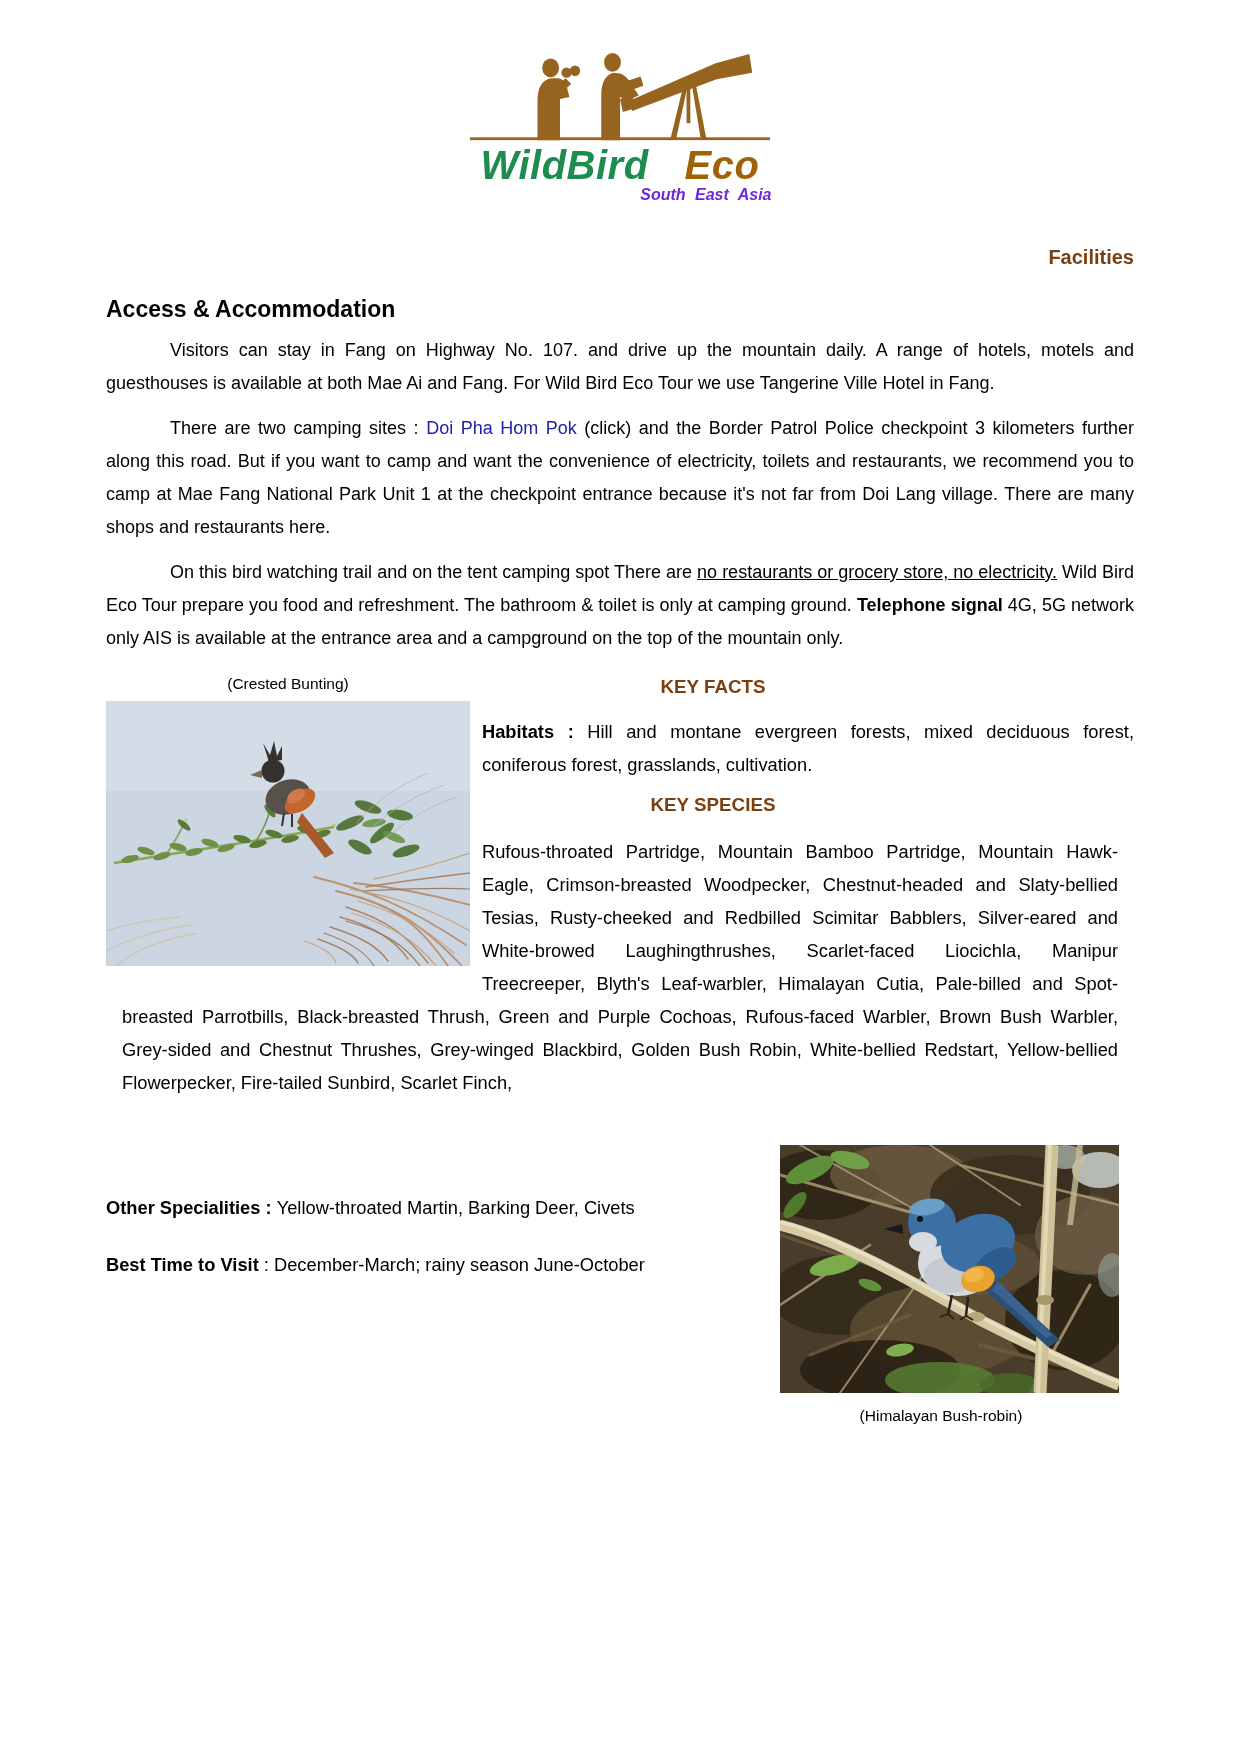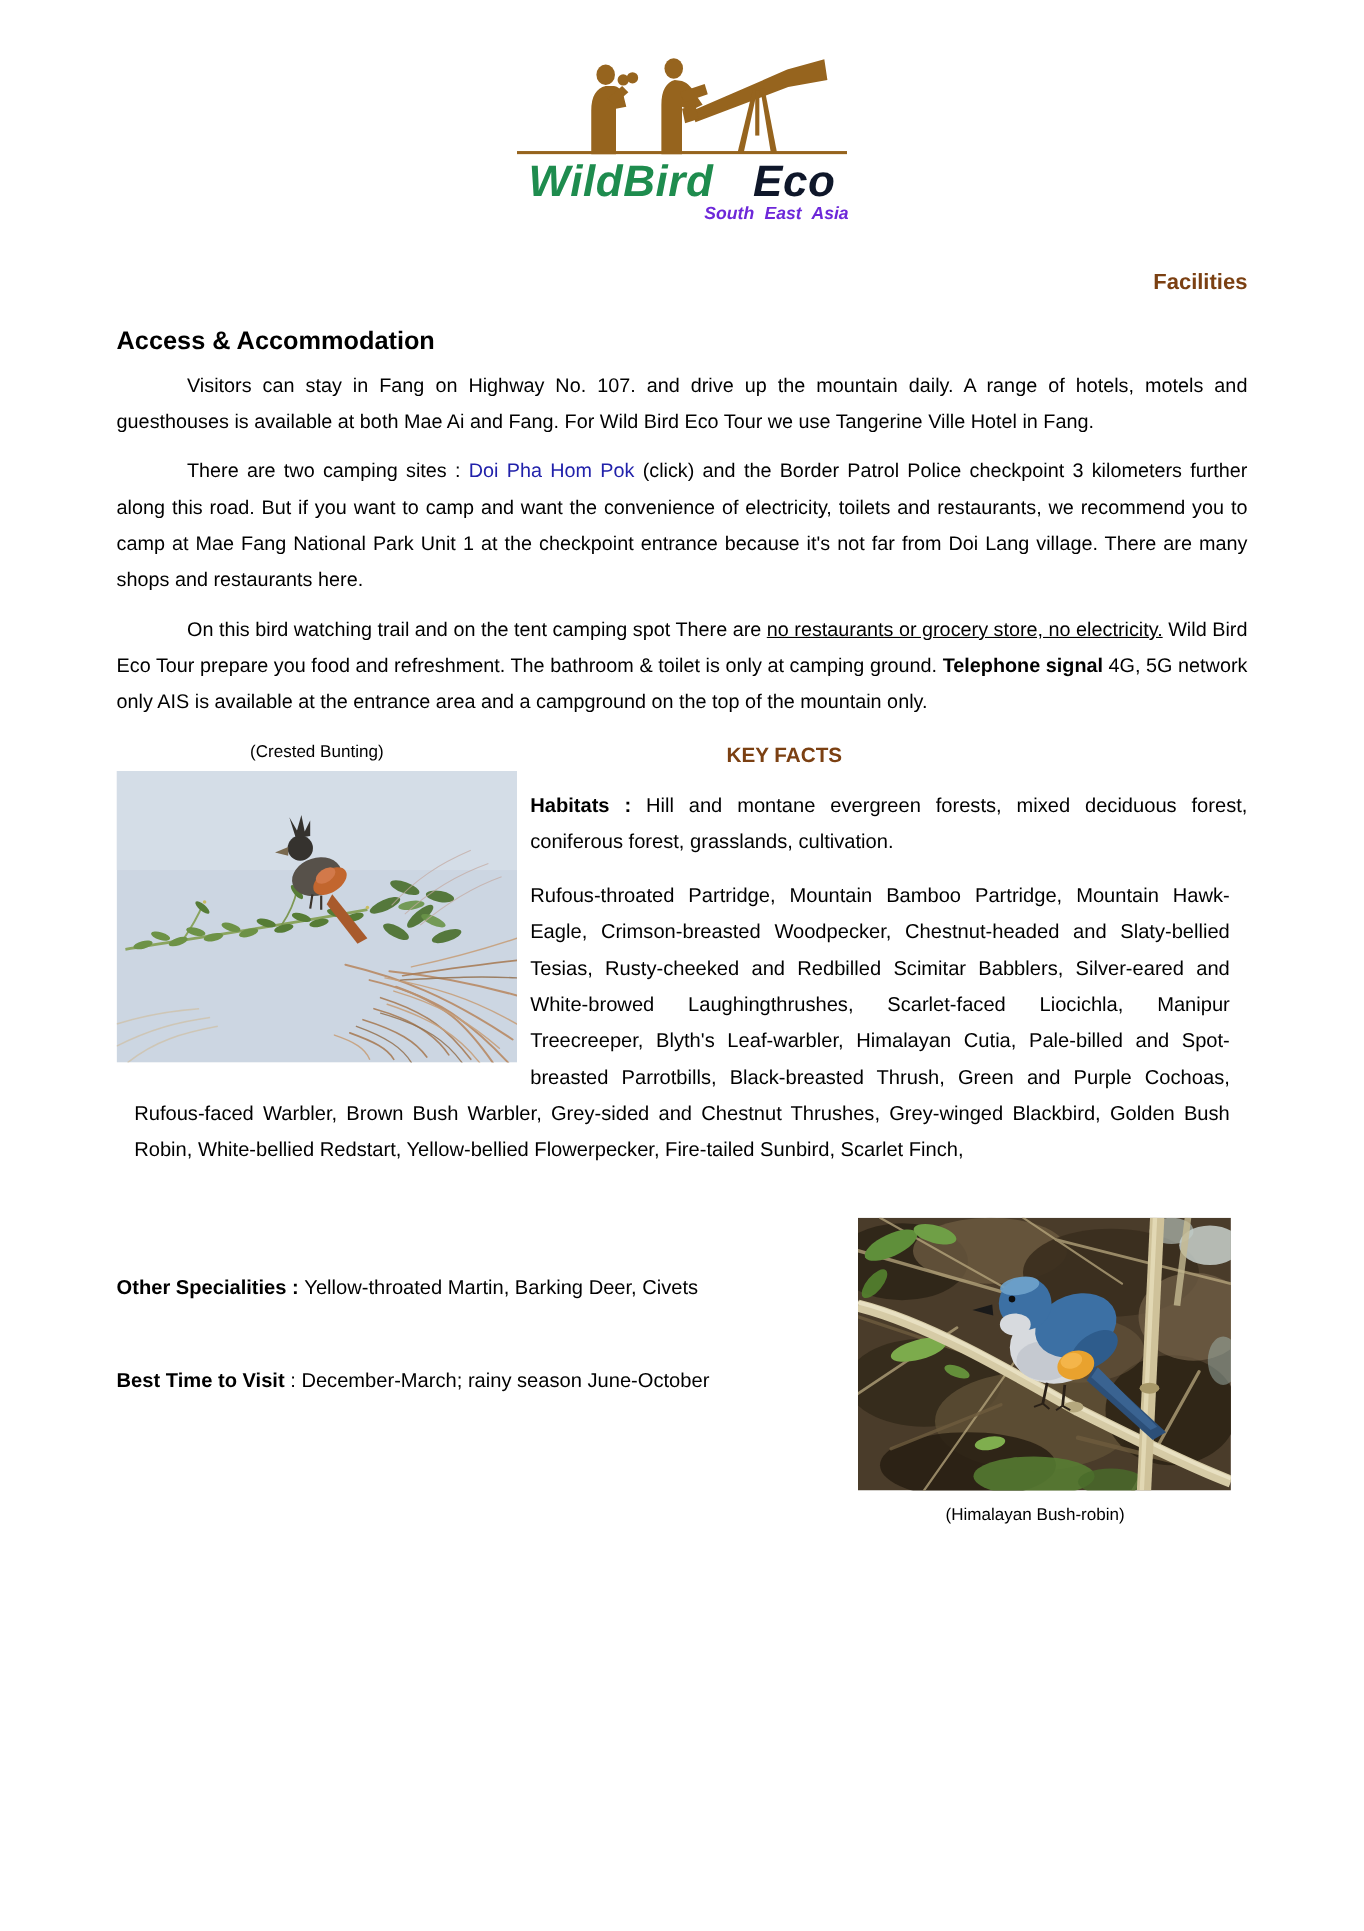--- a/index.html
+++ b/index.html
@@ -15,21 +15,21 @@
     padding-top:50px;
   }
   .content{margin:0 106px; width:1028px;}
 
   
   .logo-wrap{text-align:center;}
   .logo-box{display:inline-block; width:315px; text-align:center;}
   .logo-box svg{display:block; margin:0 auto;}
   .brand-line{font-size:40px; font-weight:bold; font-style:italic; line-height:42px; letter-spacing:0.5px; white-space:nowrap;}
   .brand-green{color:#1e8c4e;}
-  .brand-brown{color:#0f172a;margin-left:36px;}
+  .brand-brown{color:#a16207;margin-left:36px;}
   .brand-tagline{font-size:16px; font-weight:bold; font-style:italic; color:#6d28d9; text-align:right; padding-right:6px; word-spacing:5px; line-height:18px;}
 
   
   .page-title{margin-top:40px; text-align:right; font-size:20px; font-weight:bold; color:#7b4012; line-height:26px;}
   .subhead{margin-top:26px; font-size:23px; font-weight:bold; line-height:26px;}
 
   
   p.body{
     margin:12px 0 0 0;
     font-size:18px;
@@ -59,21 +59,21 @@
   .kf-head{margin:4px 0 14px 0;}
   .ks-head{margin:4px 0 12px 0;}
   p.col-para{margin:0 0 10px 0; text-align:justify;}
   p.species{margin:16px; text-align:justify;}
 
   
   .bottom-section{display:flex; margin-top:30px;}
   .bottom-left{flex:1; font-size:18.3px; line-height:33px;}
   .bottom-left p{margin:0;}
   .bottom-left .spec1{margin-top:46px;}
-  .bottom-left .spec2{margin-top:52px;}
+  .bottom-left .spec2{margin-top:24px;}
   .bottom-right{width:354px; padding-right:5px; box-sizing:border-box;}
   .photo-right{width:322px;}
   .photo-right svg{display:block;}
   .photo-right .caption{margin-top:12px;}
 </style>
 </head>
 <body>
 
 <div class="page">
 
@@ -213,20 +213,21 @@
             <polygon points="156,69 144,74 156,77" fill="#7a6a50"></polygon>
             <path d="M178,112 L176,125 M186,113 L186,126" stroke="#3a332c" stroke-width="2"></path>
           </g>
         </svg>
       </div>
 
       <div class="col-head kf-head">KEY FACTS</div>
 
       <p class="col-para"><b>Habitats</b><b> : </b><span>Hill and montane evergreen forests, mixed deciduous forest, coniferous forest, grasslands, cultivation.</span></p>
 
+      <div class="col-head ks-head">KEY SPECIES</div>
 
       <p class="species">Rufous-throated Partridge, Mountain Bamboo Partridge, Mountain Hawk-Eagle, Crimson-breasted Woodpecker, Chestnut-headed and Slaty-bellied Tesias, Rusty-cheeked and Redbilled Scimitar Babblers, Silver-eared and White-browed Laughingthrushes, Scarlet-faced Liocichla, Manipur Treecreeper, Blyth's Leaf-warbler, Himalayan Cutia, Pale-billed and Spot-breasted Parrotbills, Black-breasted Thrush, Green and Purple Cochoas, Rufous-faced Warbler, Brown Bush Warbler, Grey-sided and Chestnut Thrushes, Grey-winged Blackbird, Golden Bush Robin, White-bellied Redstart, Yellow-bellied Flowerpecker, Fire-tailed Sunbird, Scarlet Finch,</p>
 
     </div>
 
     <div class="bottom-section">
       <div class="bottom-left">
         <p class="spec1"><b>Other Specialities</b><b> : </b><span>Yellow-throated Martin, Barking Deer, Civets</span></p>
         <p class="spec2"><b>Best Time to Visit</b><span> : </span><span>December-March; rainy season June-October</span></p>
       </div>

